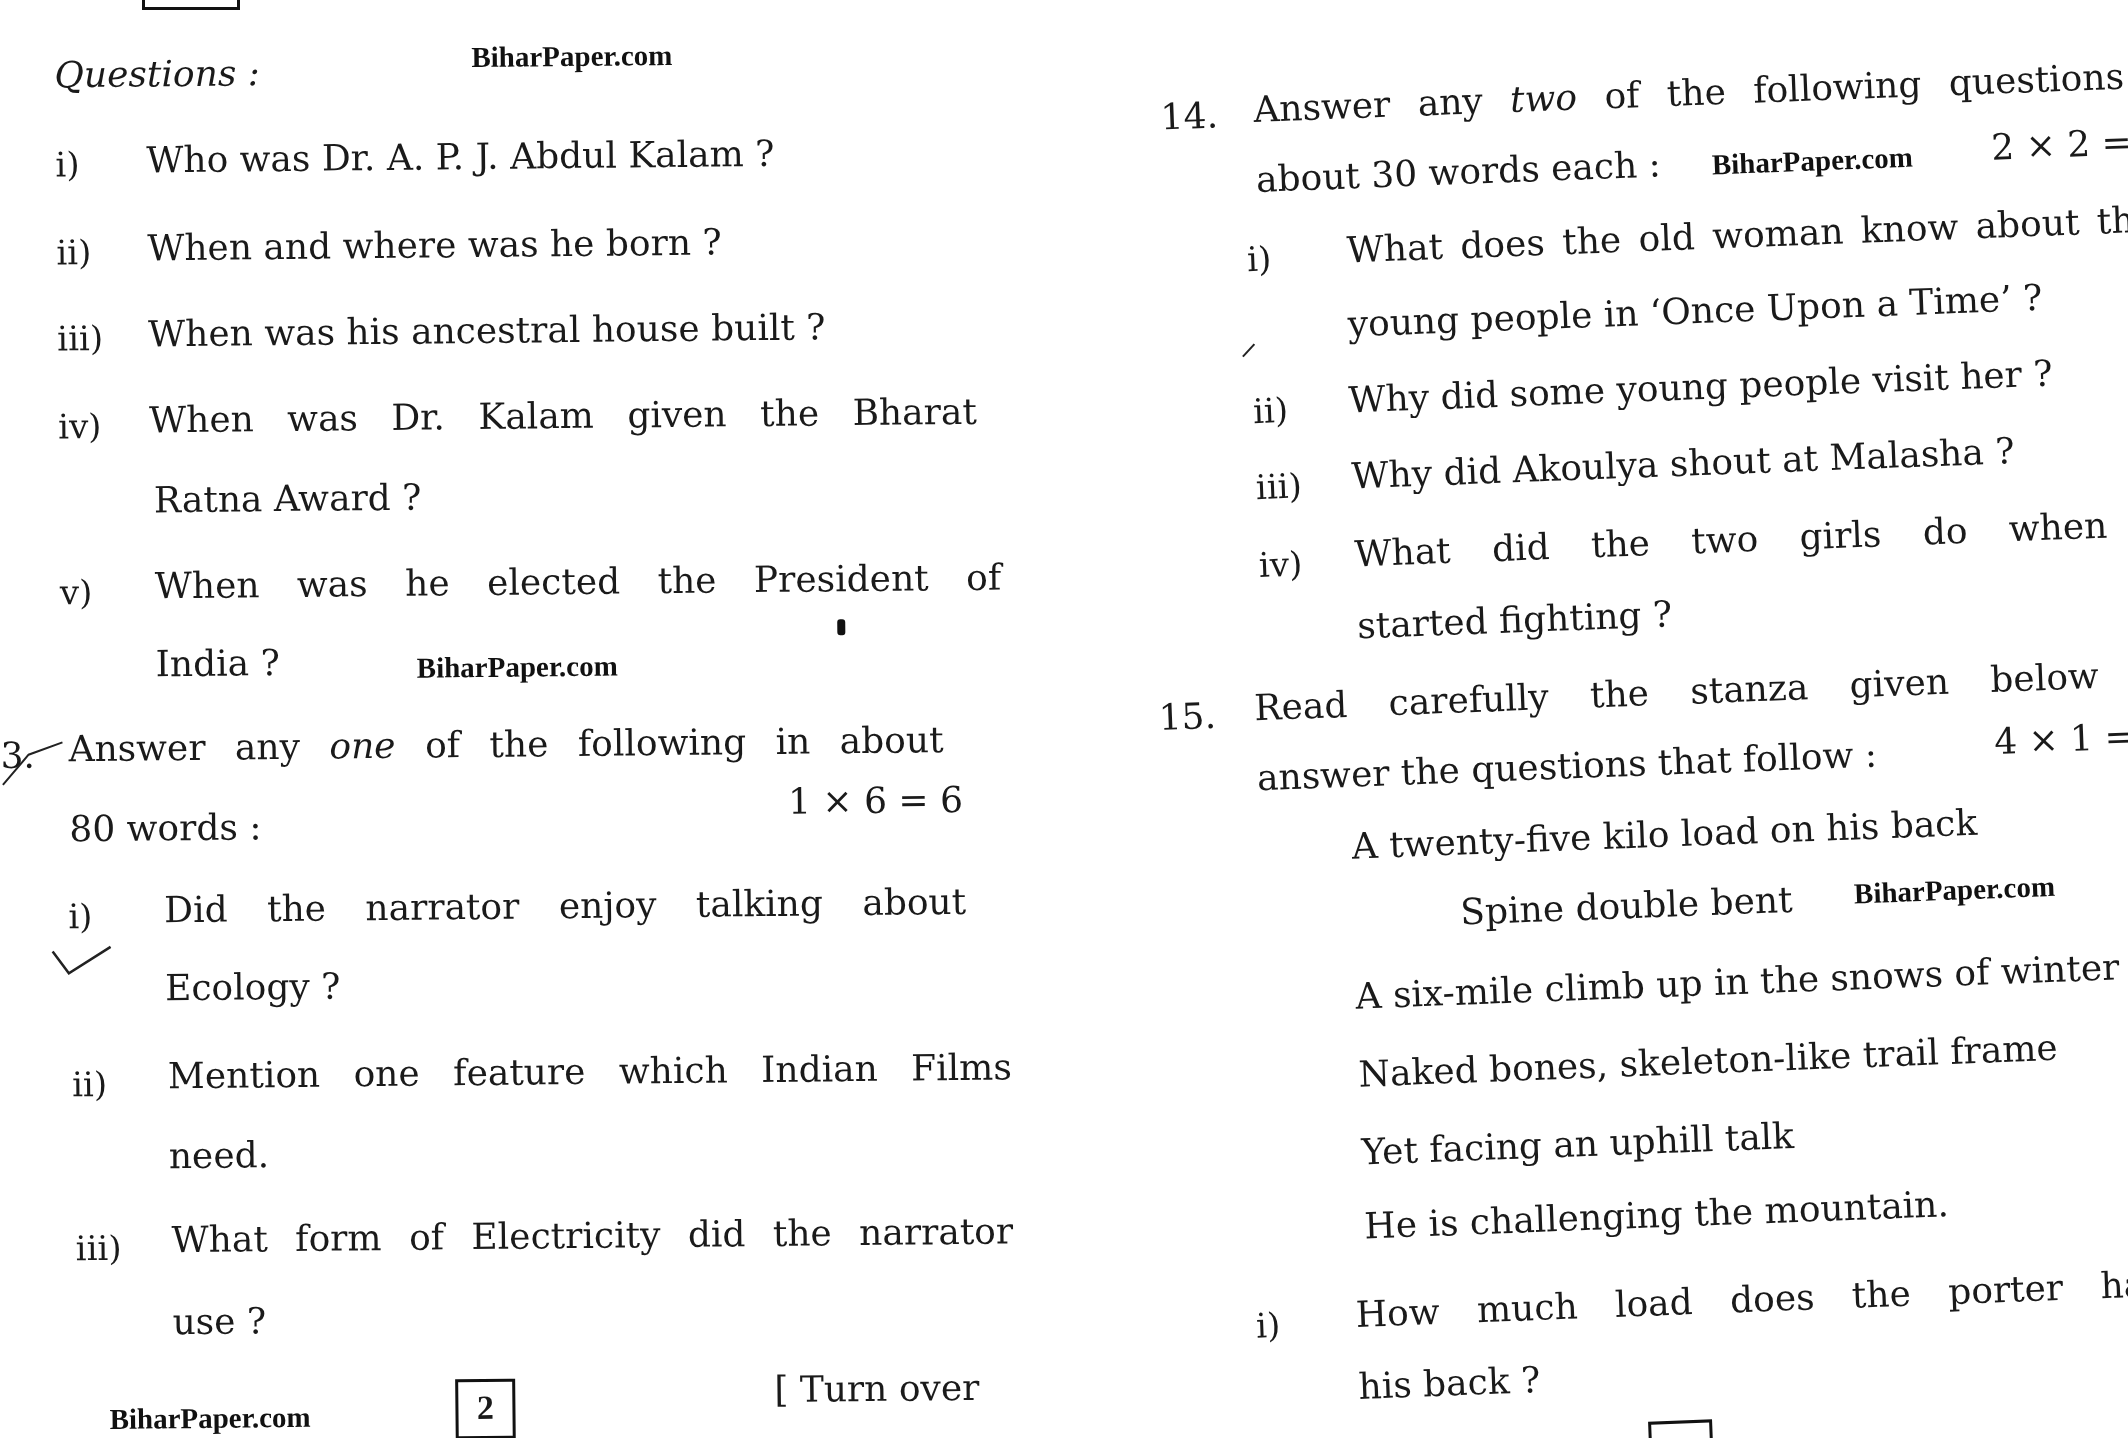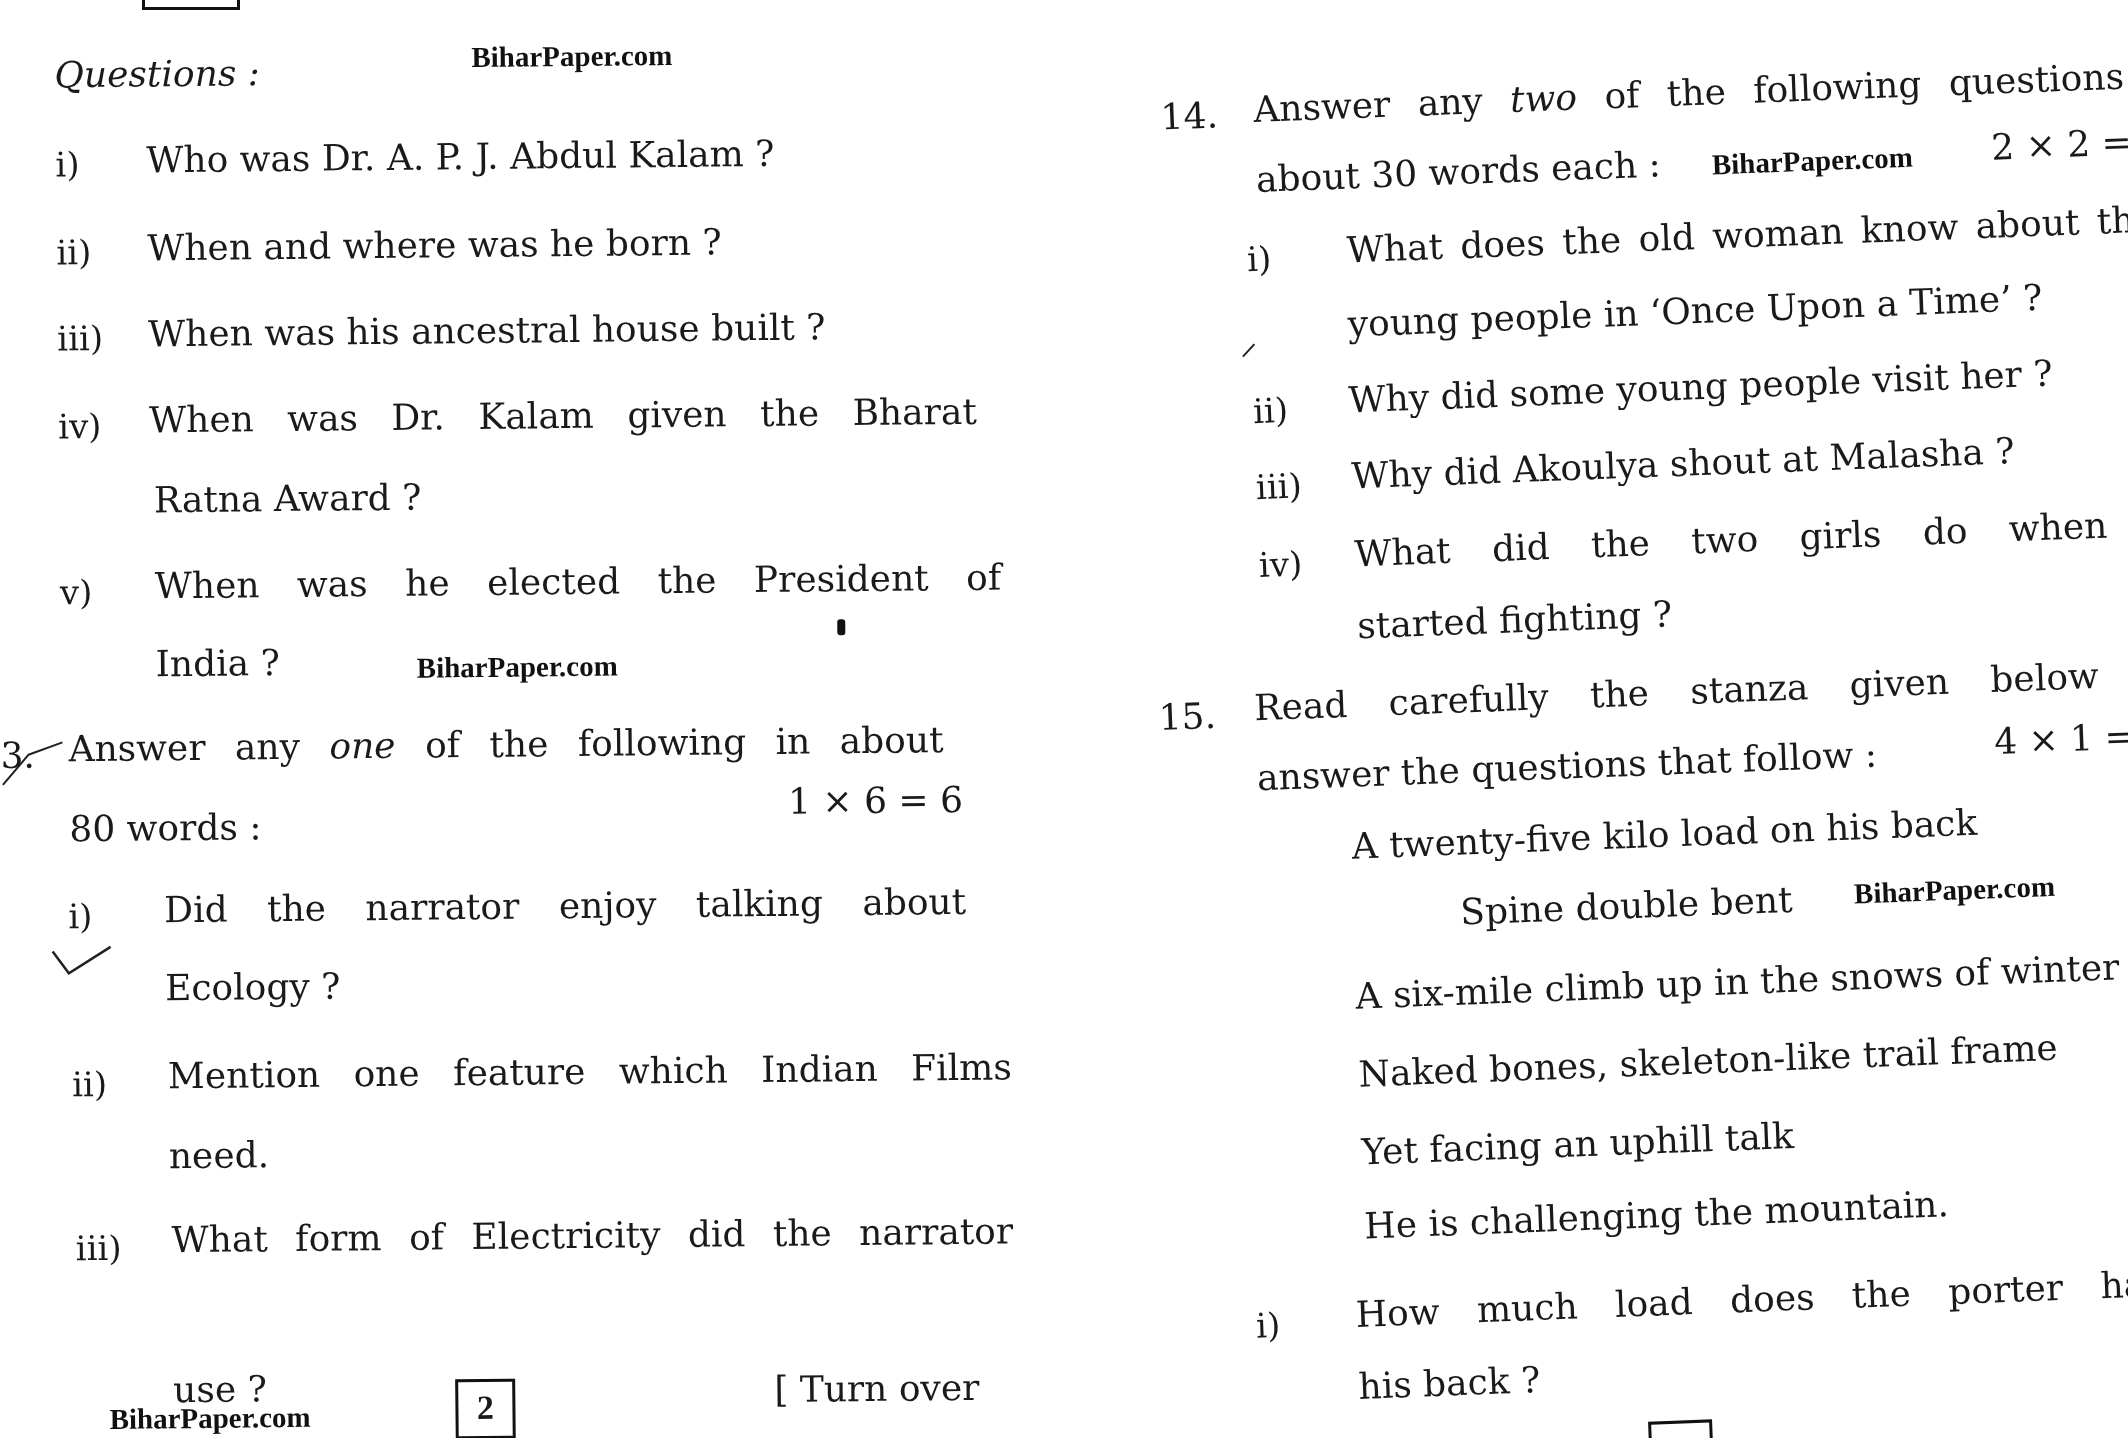--- a/index.html
+++ b/index.html
@@ -75,21 +75,21 @@
   <div class="num t" style="left:68px;top:1068px;">ii)</div>
   <div class="t" style="left:164px;top:1060px;word-spacing:22px;">
     <span>Mention one feature which Indian Films</span>
   </div>
   <div class="t" style="left:164px;top:1140px;">need.</div>
 
   <div class="num t" style="left:70px;top:1232px;">iii)</div>
   <div class="t" style="left:166px;top:1224px;word-spacing:16px;">
     <span>What form of Electricity did the narrator</span>
   </div>
-  <div class="t" style="left:166px;top:1374px;text-align:center;">use ?</div>
+  <div class="t" style="left:166px;top:1306px;text-align:center;">use ?</div>
 
   <div class="wm" style="left:102px;top:1404px;">BiharPaper.com</div>
   <div class="box" style="left:448px;top:1384px;width:54px;height:54px;">2</div>
   <div class="t" style="left:767px;top:1380px;">[ Turn over</div>
 </div>
 
 <div class="col-right">
 
   <div class="t" style="left:1183px;top:100px;">14.</div>
   <div class="t" style="left:1276px;top:96px;word-spacing:16px;">

